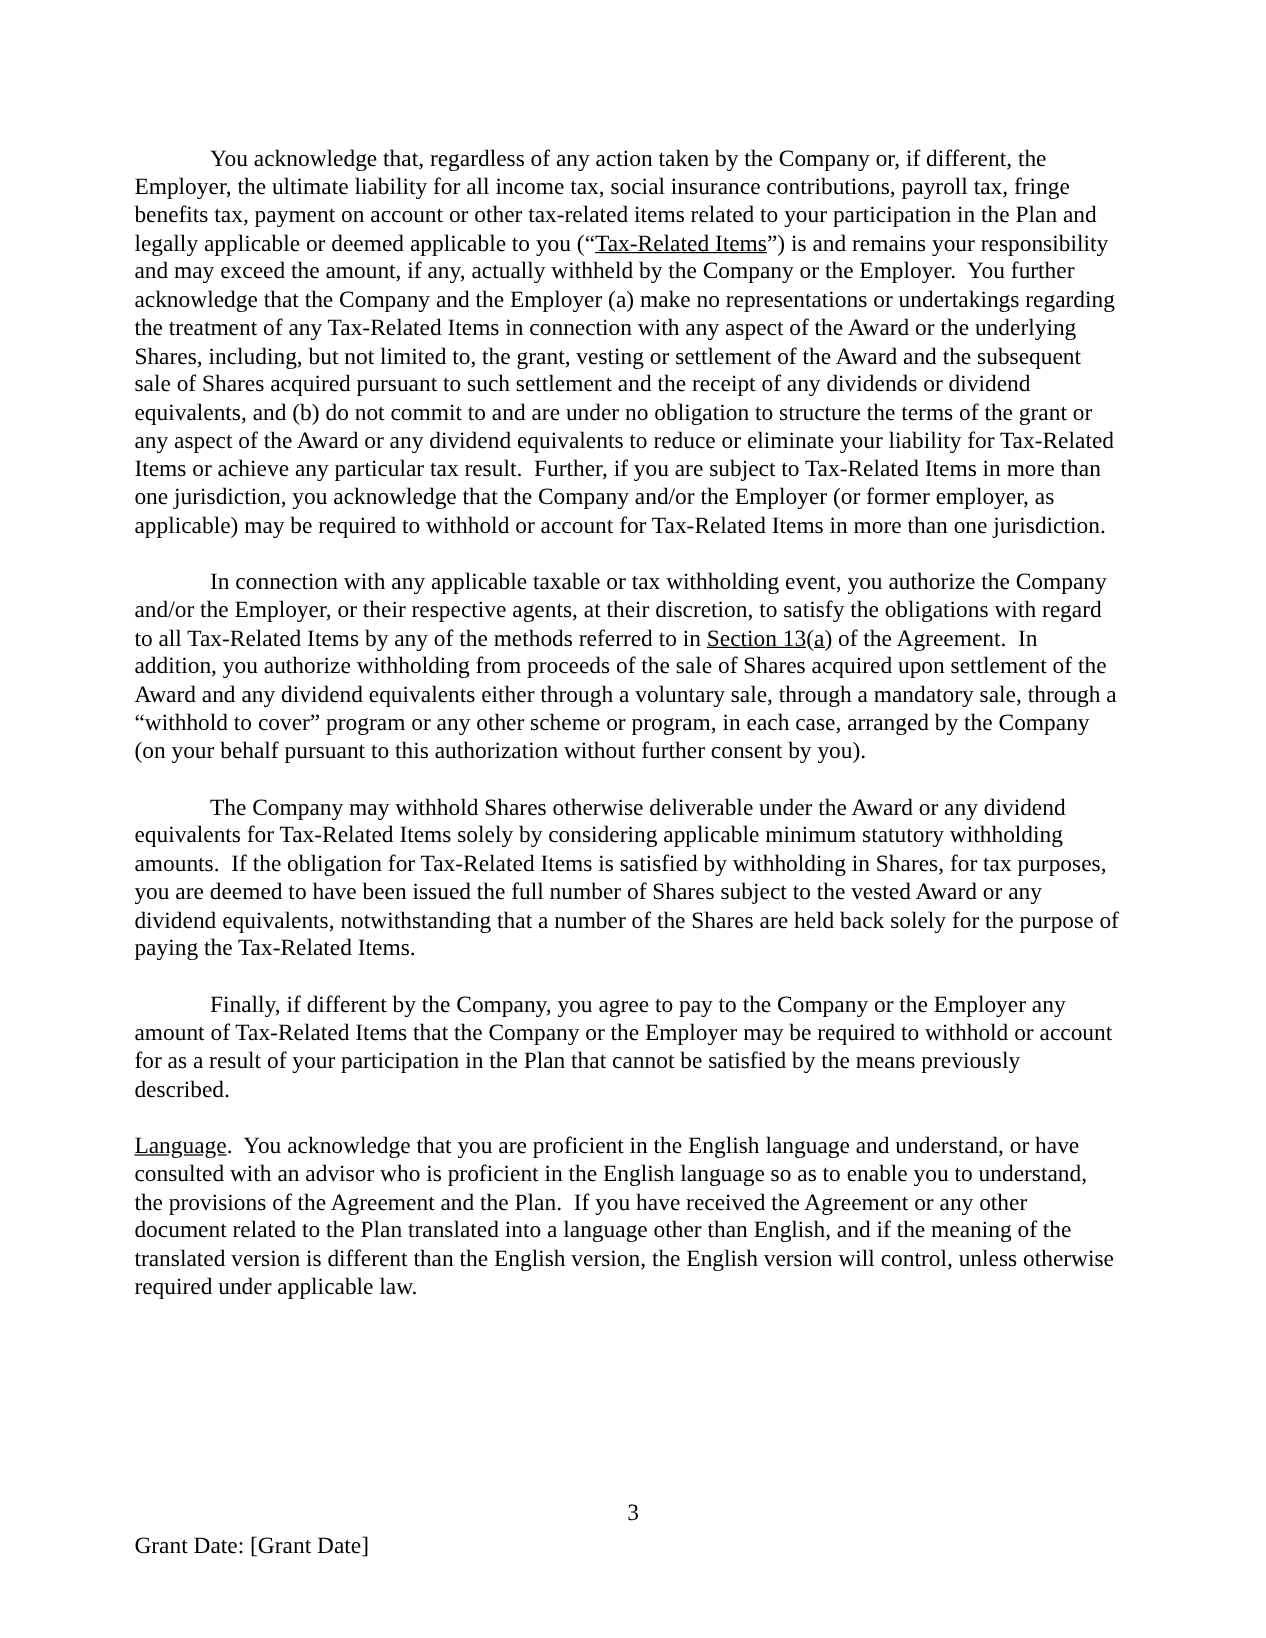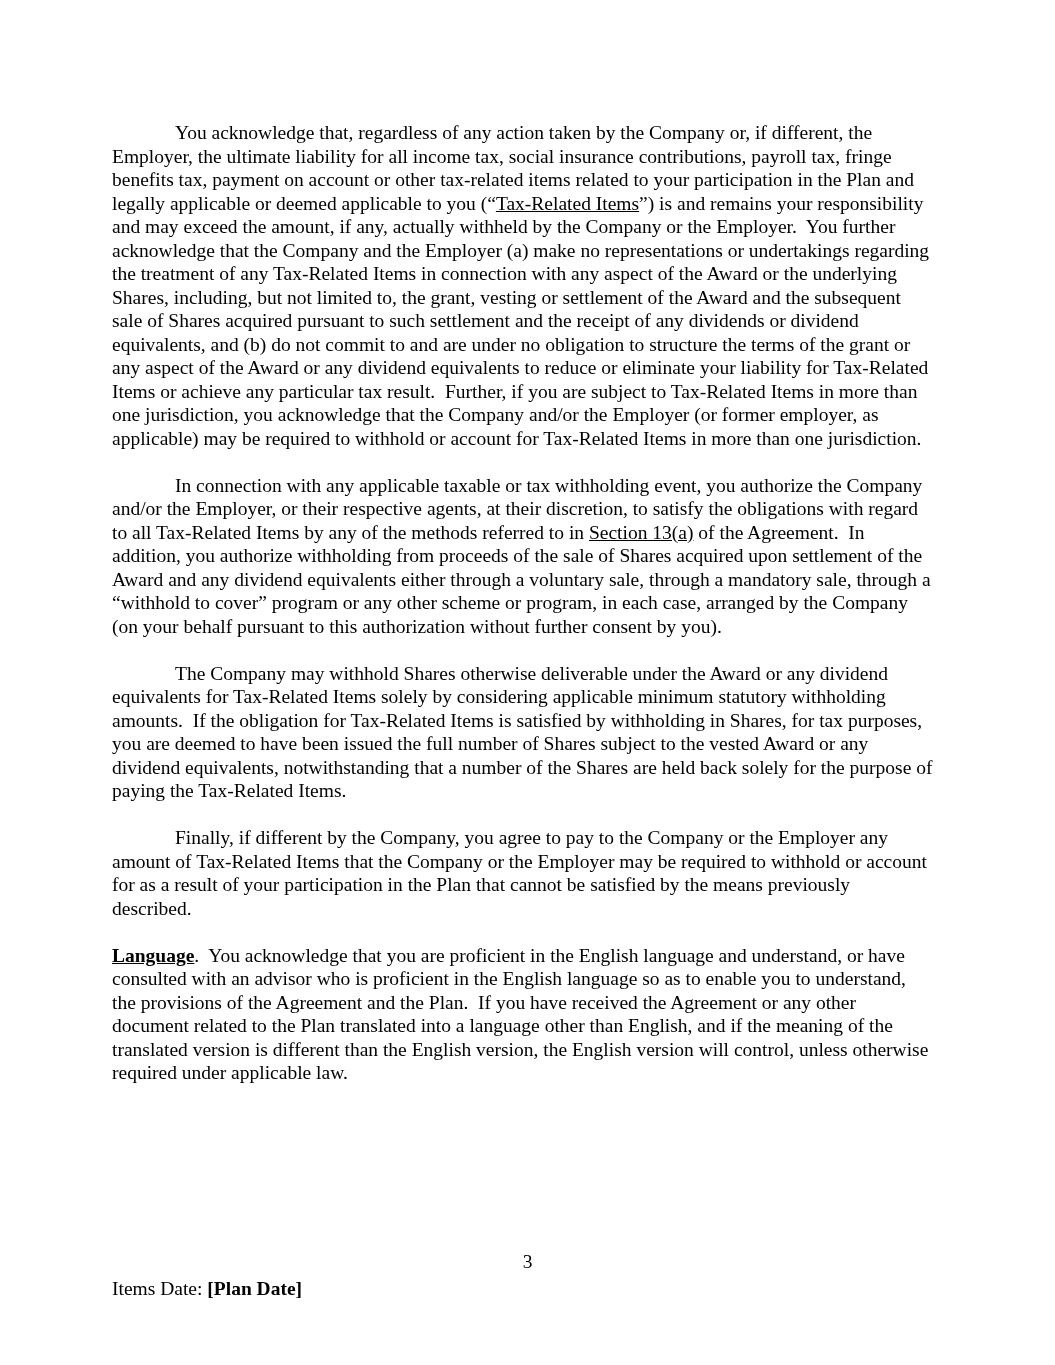--- a/index.html
+++ b/index.html
@@ -27,21 +27,21 @@
   p.para {
     margin: 0 0 23.5px 0;
     text-indent: 63px;
     white-space: pre-wrap;
     text-align: left;
   }
   p.para.noindent {
     text-indent: 0;
   }
   .u { text-decoration: underline; }
-  .b { font-weight: bold; }
+  .b { font-weight: normal; }
   .page-number {
     position: absolute;
     top: 1250px;
     left: 0;
     width: 100%;
     text-align: center;
   }
   .grant-date {
     position: absolute;
     top: 1277px;
@@ -56,14 +56,14 @@
   <div class="content">
     <p class="para"><span>You acknowledge that, regardless of any action taken by the Company or, if different, the Employer, the ultimate liability for all income tax, social insurance contributions, payroll tax, fringe benefits tax, payment on account or other tax-related items related to your participation in the Plan and legally applicable or deemed applicable to you (“</span><span class="u">Tax-Related Items</span><span>”) is and remains your responsibility and may exceed the amount, if any, actually withheld by the Company or the Employer.  You further acknowledge that the Company and the Employer (a) make no representations or undertakings regarding the treatment of any Tax-Related Items in connection with any aspect of the Award or the underlying Shares, including, but not limited to, the grant, vesting or settlement of the Award and the subsequent sale of Shares acquired pursuant to such settlement and the receipt of any dividends or dividend equivalents, and (b) do not commit to and are under no obligation to structure the terms of the grant or any aspect of the Award or any dividend equivalents to reduce or eliminate your liability for Tax-Related Items or achieve any particular tax result.  Further, if you are subject to Tax-Related Items in more than one jurisdiction, you acknowledge that the Company and/or the Employer (or former employer, as applicable) may be required to withhold or account for Tax-Related Items in more than one jurisdiction.</span></p>
     <p class="para"><span>In connection with any applicable taxable or tax withholding event, you authorize the Company and/or the Employer, or their respective agents, at their discretion, to satisfy the obligations with regard to all Tax-Related Items by any of the methods referred to in </span><span class="u">Section 13(a)</span><span> of the Agreement.  In addition, you authorize withholding from proceeds of the sale of Shares acquired upon settlement of the Award and any dividend equivalents either through a voluntary sale, through a mandatory sale, through a “withhold to cover” program or any other scheme or program, in each case, arranged by the Company (on your behalf pursuant to this authorization without further consent by you).</span></p>
     <p class="para"><span>The Company may withhold Shares otherwise deliverable under the Award or any dividend equivalents for Tax-Related Items solely by considering applicable minimum statutory withholding amounts.  If the obligation for Tax-Related Items is satisfied by withholding in Shares, for tax purposes, you are deemed to have been issued the full number of Shares subject to the vested Award or any dividend equivalents, notwithstanding that a number of the Shares are held back solely for the purpose of paying the Tax-Related Items.</span></p>
     <p class="para"><span>Finally, if different by the Company, you agree to pay to the Company or the Employer any amount of Tax-Related Items that the Company or the Employer may be required to withhold or account for as a result of your participation in the Plan that cannot be satisfied by the means previously described.</span></p>
     <p class="para noindent"><span class="u b">Language</span><span>.  You acknowledge that you are proficient in the English language and understand, or have consulted with an advisor who is proficient in the English language so as to enable you to understand, the provisions of the Agreement and the Plan.  If you have received the Agreement or any other document related to the Plan translated into a language other than English, and if the meaning of the translated version is different than the English version, the English version will control, unless otherwise required under applicable law.</span></p>
   </div>
 
   <div class="page-number">3</div>
 
-  <div class="grant-date"><span>Items Date: </span><span class="b">[Plan Date]</span></div>
+  <div class="grant-date"><span>Grant Date: </span><span class="b">[Grant Date]</span></div>
 </div>
 
 </body></html>

